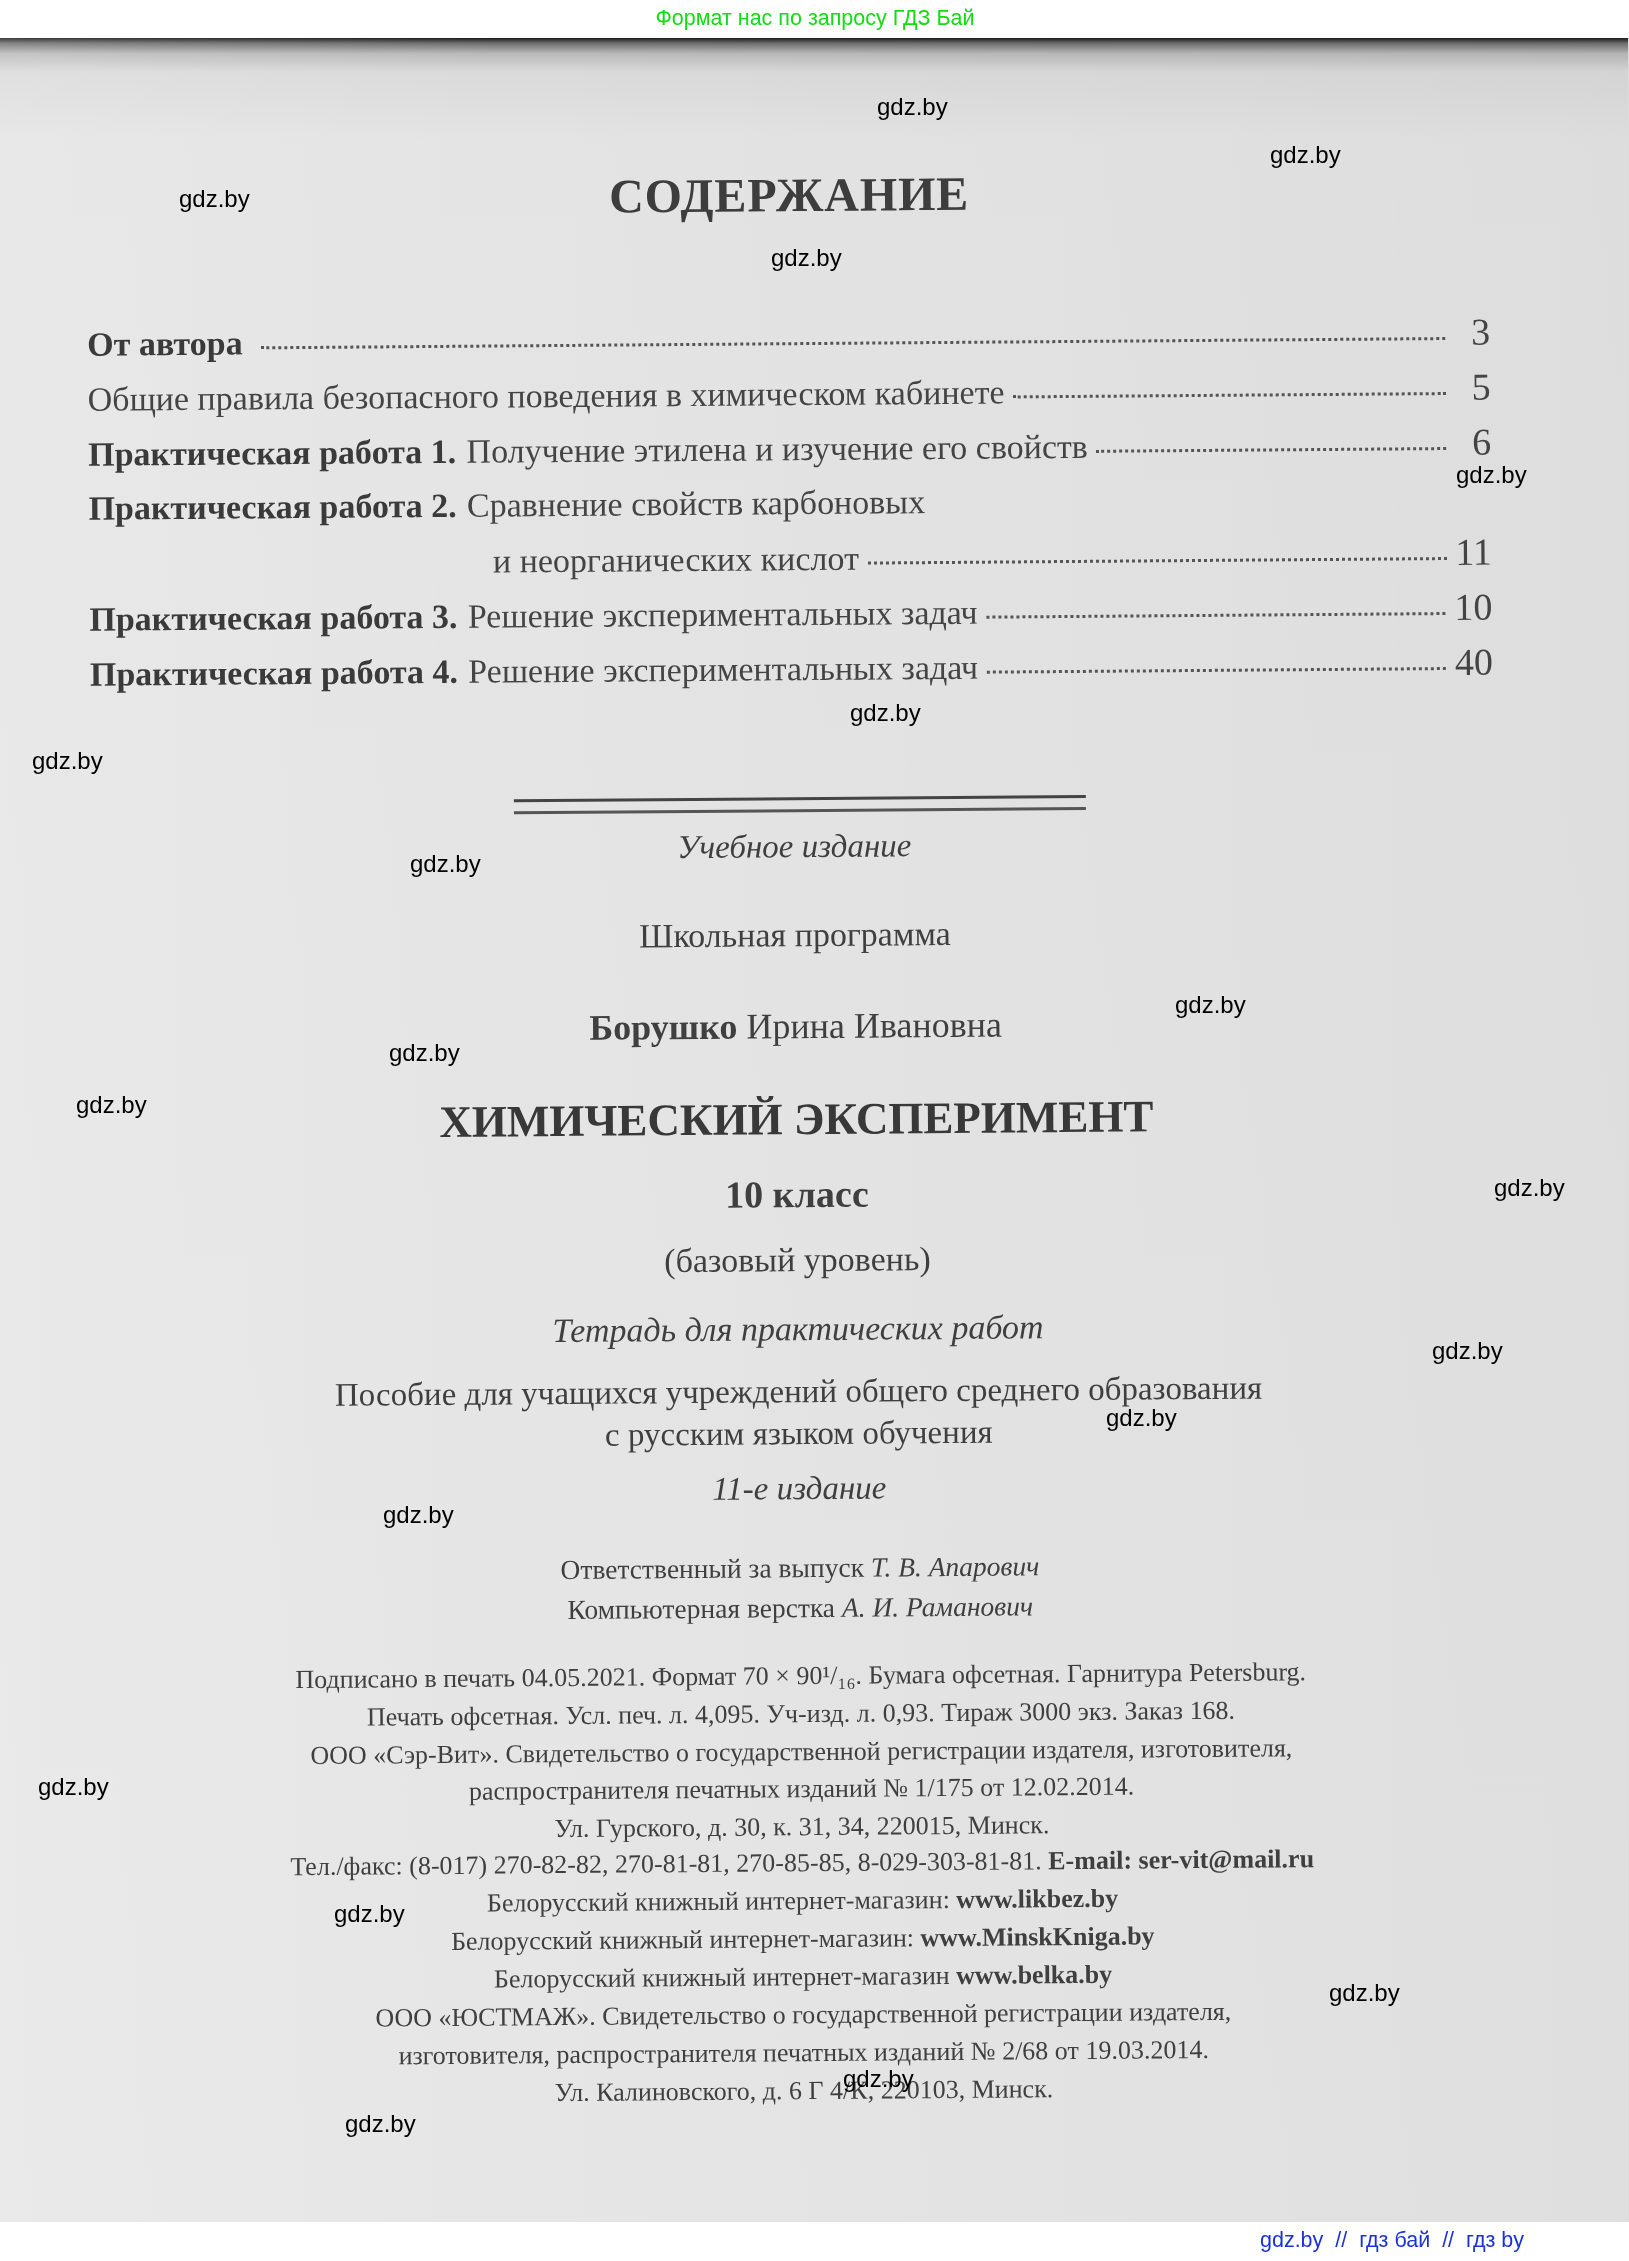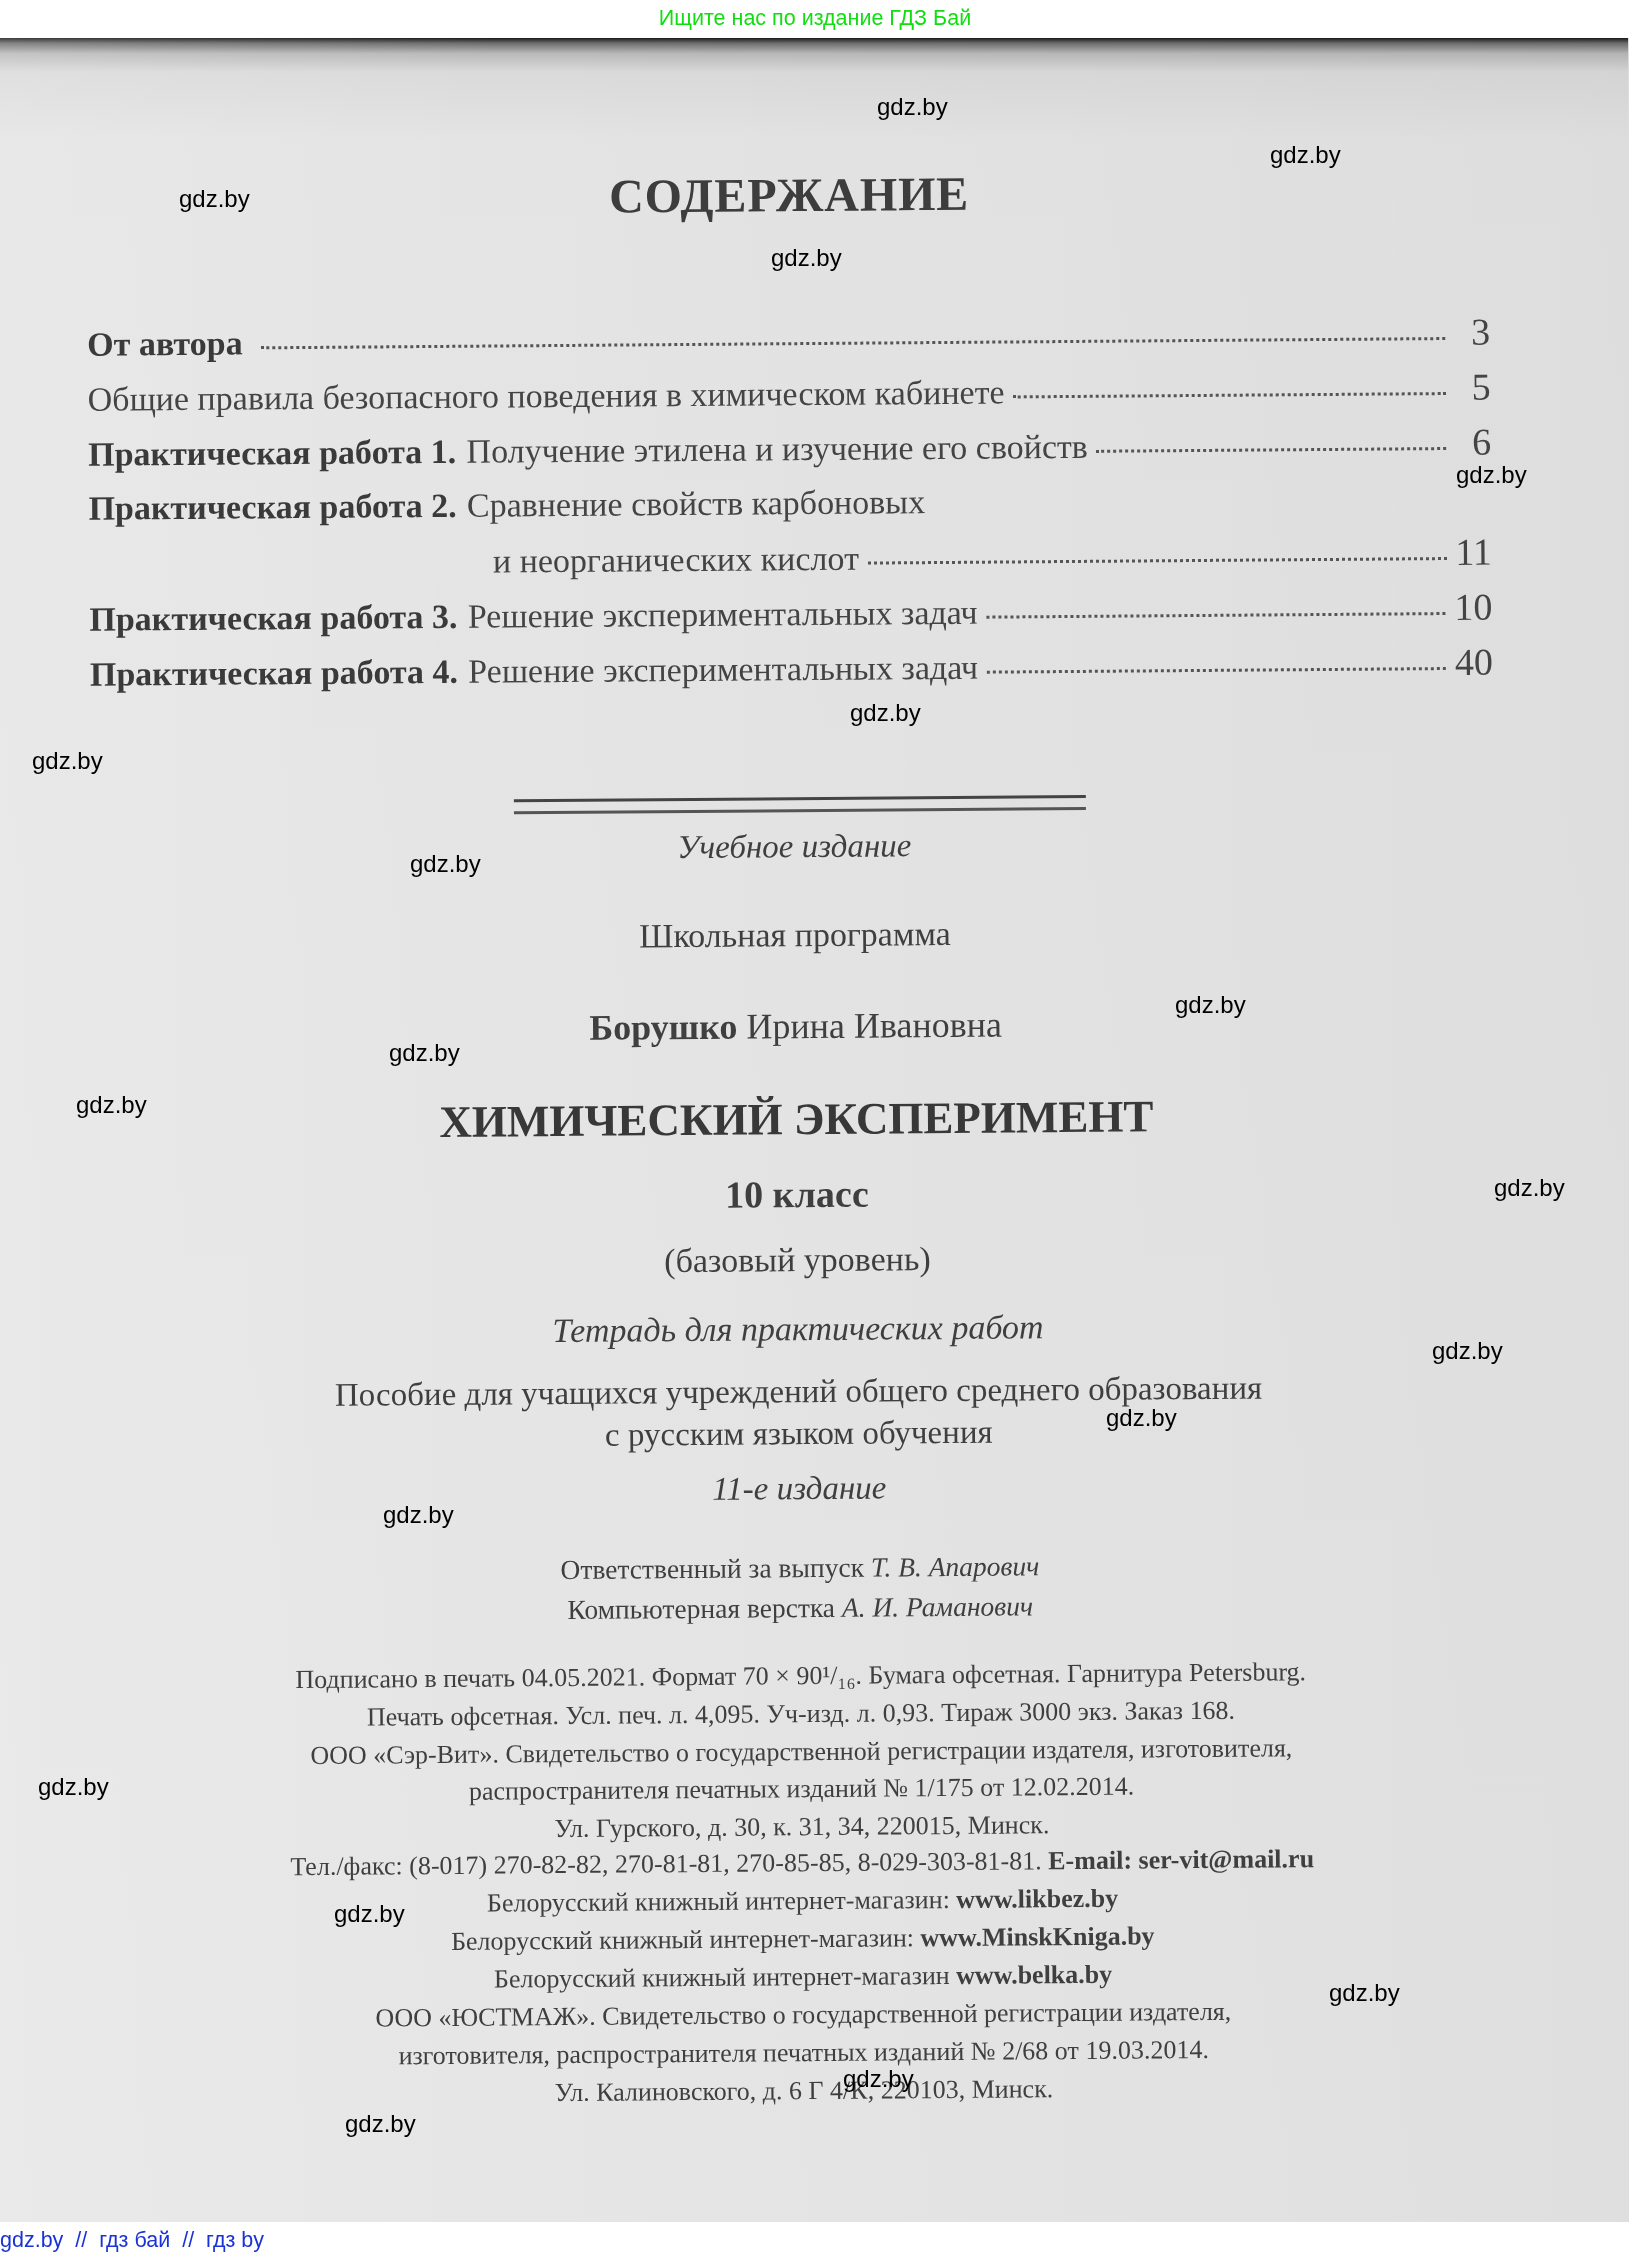--- a/index.html
+++ b/index.html
@@ -9,21 +9,21 @@
     font-family: "Liberation Serif", "DejaVu Serif", serif;
   }
   .top-banner {
     position: absolute; left: 0; top: 0; width: 1630px; height: 36px;
     background: #ffffff; text-align: center;
     font-family: "Liberation Sans", sans-serif; font-size: 21.5px; line-height: 36px;
     color: #11dd11;
   }
   .bottom-banner {
     position: absolute; left: 0; top: 2222px; width: 1524px; height: 40px;
-    background: #ffffff; text-align: left;
+    background: #ffffff; text-align: right;
     font-family: "Liberation Sans", sans-serif; font-size: 21.5px; line-height: 36px;
     color: #1a33d6; white-space: pre;
   }
   .page {
     position: absolute; left: 0; top: 38px; width: 1630px; height: 2184px;
     background: linear-gradient(180deg, #1a1a1a 0px, #6e6e6e 5.2px, #b9b9b9 15.5px, #dadada 34px, #e4e4e4 103px, #e6e6e6 100%);
     overflow: hidden;
     padding-left: 36px;
   }
   .page::after {
@@ -64,21 +64,21 @@
   .bold { font-weight: bold; }
   .wm {
     position: absolute; font-family: "Liberation Sans", sans-serif; font-size: 24px; color: #000;
     transform: none;
   }
   .wm-layer { position: absolute; left: 0; top: 0; width: 1420px; height: 2261px; pointer-events: none; }
 </style>
 </head>
 <body>
 
-<div class="top-banner">Ищите нас по издание ГДЗ Бай</div>
+<div class="top-banner">Формат нас по запросу ГДЗ Бай</div>
 
 <div class="page">
   <div class="content">
 
     <div class="title">СОДЕРЖАНИЕ</div>
 
     <div class="toc">
       <div class="toc-row">
         <span class="bold">От автора</span>
         <span></span>

